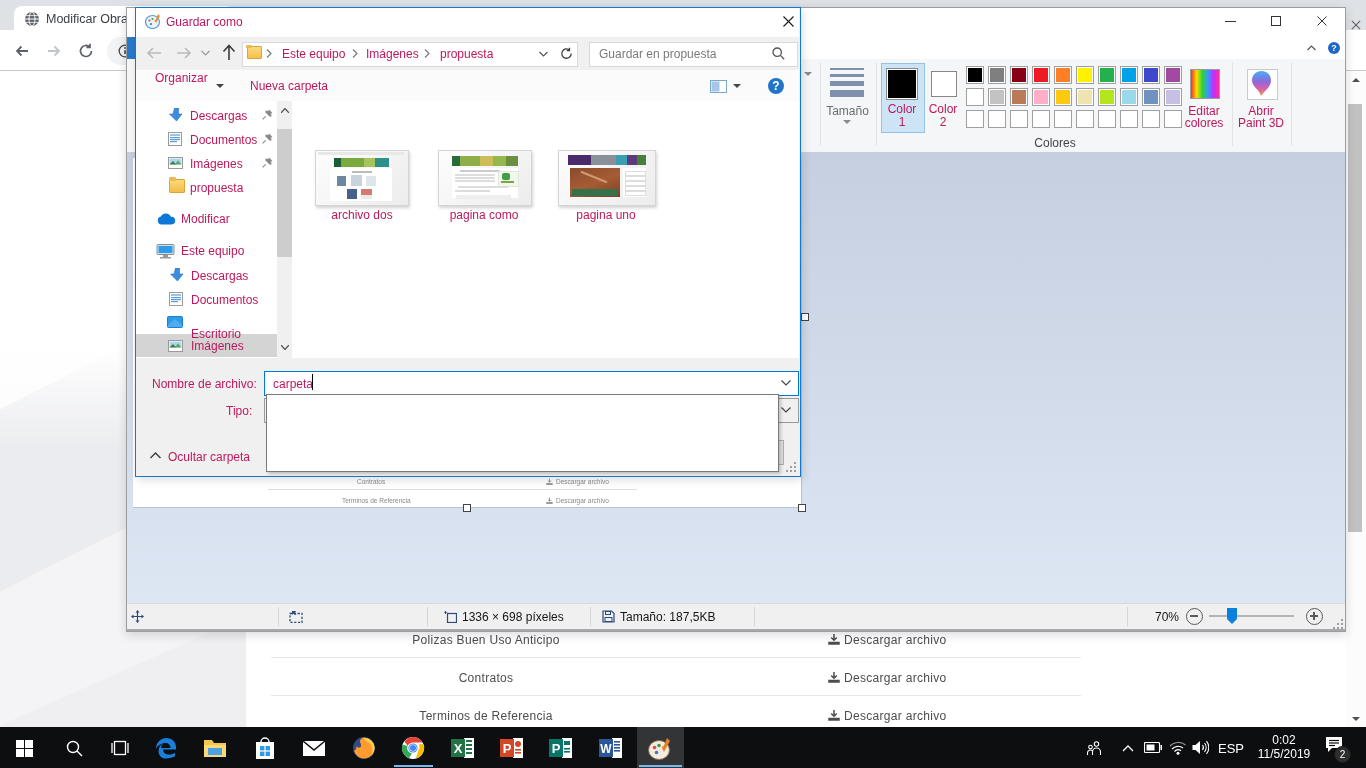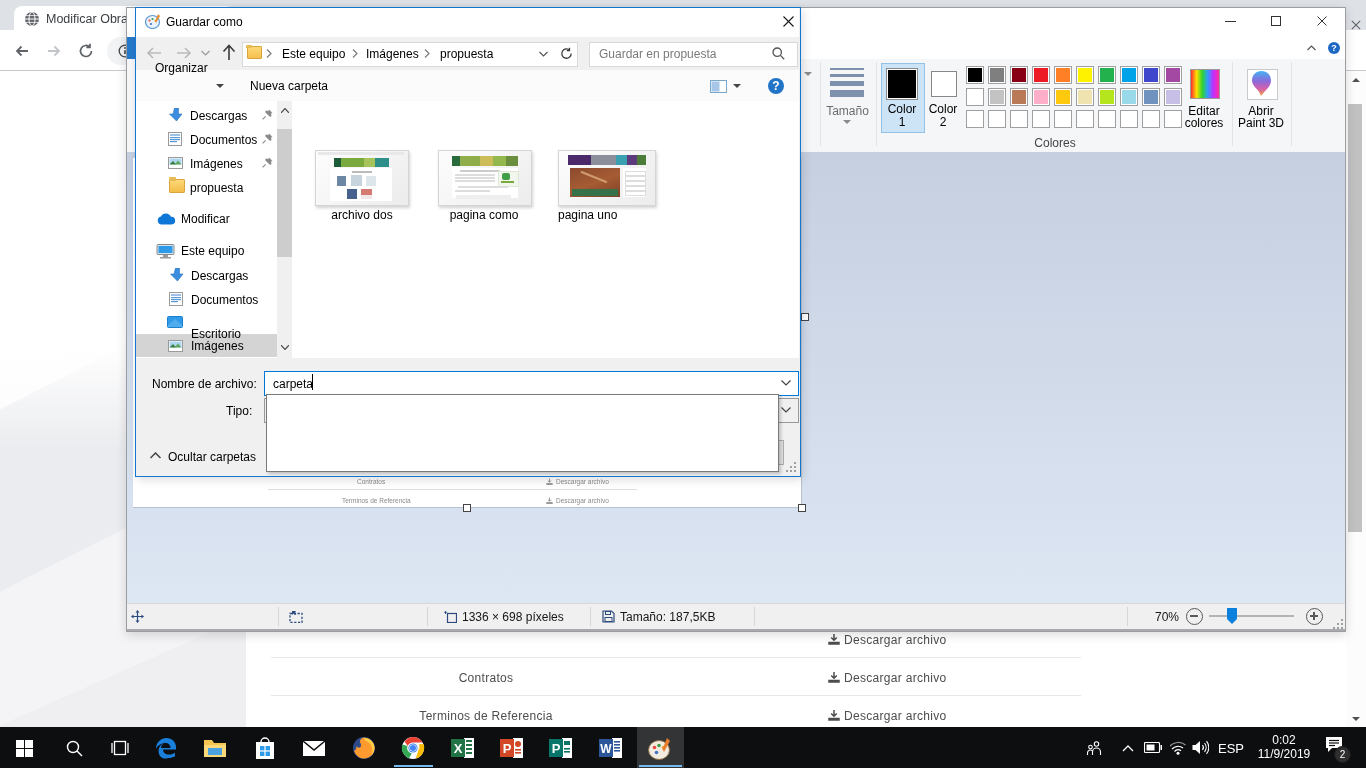--- a/index.html
+++ b/index.html
@@ -1,17 +1,17 @@
 <!DOCTYPE html>
 <html><head><meta charset="utf-8">
 <style>
 html,body{margin:0;padding:0}
 #s{position:relative;width:1366px;height:768px;overflow:hidden;font-family:"Liberation Sans",sans-serif;background:#fff}
 .a{position:absolute}
-.t12{font-size:12px;color:#000000;white-space:nowrap}
+.t12{font-size:12px;color:#be185d;white-space:nowrap}
 svg{display:block}
 </style></head>
 <body>
 <div id="s">
 
 <div class="a" id="wall" style="left:0;top:0;width:1366px;height:727px;background:linear-gradient(120deg,#fdfdfe 0%,#f6f6f8 45%,#ededf0 100%);overflow:hidden">
   <div class="a" style="left:-240px;top:310px;width:950px;height:330px;background:#ebecef;transform:rotate(-27deg)"></div>
   <div class="a" style="left:-260px;top:500px;width:950px;height:290px;background:#f4f4f6;transform:rotate(-27deg)"></div>
   <div class="a" style="left:-200px;top:660px;width:750px;height:260px;background:#efeff1;transform:rotate(-24deg)"></div>
 </div>
@@ -43,20 +43,21 @@
       <circle cx="7" cy="4" r="0.9" fill="#414549"></circle>
     </svg>
 
 <svg class="a" style="left:1351px;top:20px" width="10" height="10" viewBox="0 0 12 12">
       <path d="M1 1 L11 11 M11 1 L1 11" stroke="#5f6368" stroke-width="1.3"></path>
     </svg>
 
 <div class="a" style="left:0;top:71px;width:135px;height:380px;background:linear-gradient(to bottom,#fff 0%,#fff 72%,rgba(255,255,255,0) 100%)"></div>
 
 <div class="a" id="page" style="left:246px;top:71px;width:1100px;height:656px;background:#fff"></div>
+<div class="a t12" style="left:0;top:633px;width:972px;text-align:center;color:#4d4d4d;letter-spacing:.3px">Polizas Buen Uso Anticipo</div>
 <div class="a" style="left:271px;top:657px;width:810px;height:1px;background:#e8e8e8"></div>
 <div class="a t12" style="left:0;top:671px;width:972px;text-align:center;color:#4d4d4d;letter-spacing:.3px">Contratos</div>
 <div class="a" style="left:271px;top:695px;width:810px;height:1px;background:#e8e8e8"></div>
 <div class="a t12" style="left:0;top:709px;width:972px;text-align:center;color:#4d4d4d;letter-spacing:.3px">Terminos de Referencia</div>
 <svg class="a" style="left:828px;top:633px" width="12" height="12" viewBox="0 0 12 12">
       <path d="M6 1v6 M3.2 4.5 L6 7.3 L8.8 4.5 M1 9.5 h10 v1.6 h-10 z" fill="none" stroke="#4d4d4d" stroke-width="1.5"></path>
     </svg>
 <div class="a t12" style="left:844px;top:633px;color:#4d4d4d;letter-spacing:.3px">Descargar archivo</div>
 <svg class="a" style="left:828px;top:671px" width="12" height="12" viewBox="0 0 12 12">
       <path d="M6 1v6 M3.2 4.5 L6 7.3 L8.8 4.5 M1 9.5 h10 v1.6 h-10 z" fill="none" stroke="#4d4d4d" stroke-width="1.5"></path>
@@ -290,21 +291,21 @@
       <path d="M11.2 6.5 a4.7 4.7 0 1 1-1.4-3.3 M9.5 0.8 v2.8 h-2.8" fill="none" stroke="#3b3b3b" stroke-width="1.3"></path>
     </svg>
 <div class="a" style="left:589px;top:42px;width:207px;height:23px;background:#fff;border:1px solid #d9d9d9"></div>
 <div class="a t12" style="left:599px;top:47px;color:#7a7a7a">Guardar en propuesta</div>
 <svg class="a" style="left:772px;top:47px" width="13" height="13" viewBox="0 0 13 13">
       <circle cx="5.2" cy="5.2" r="4.2" fill="none" stroke="#555" stroke-width="1.3"></circle>
       <line x1="8.4" y1="8.4" x2="12.2" y2="12.2" stroke="#555" stroke-width="1.3"></line>
     </svg>
 
 <div class="a" style="left:136px;top:70px;width:663px;height:31px;background:#fbfbfc;border-bottom:1px solid #e0e0e2"></div>
-<div class="a t12" style="left:155px;top:61px">Organizar</div>
+<div class="a t12" style="left:155px;top:71px">Organizar</div>
 <svg class="a" style="left:216px;top:84px" width="8" height="5" viewBox="0 0 8 5">
       <path d="M0 0 L4 4 L8 0 z" fill="#444"></path>
     </svg>
 <div class="a t12" style="left:250px;top:79px">Nueva carpeta</div>
 <svg class="a" style="left:710px;top:80px" width="17" height="13" viewBox="0 0 17 13">
       <rect x="0.5" y="0.5" width="16" height="12" fill="#fff" stroke="#7aa7cc"></rect>
       <rect x="1.5" y="1.5" width="8" height="10" fill="#a8c6e8"></rect>
     </svg>
 <svg class="a" style="left:733px;top:84px" width="8" height="5" viewBox="0 0 8 5">
       <path d="M0 0 L4 4 L8 0 z" fill="#444"></path>
@@ -434,21 +435,21 @@
 <div class="a" style="left:568px;top:155px;width:78px;height:10px;background:linear-gradient(90deg,#4b2a6b 0 30%,#8a8f99 30% 62%,#3aa0b0 62% 76%,#5c3a7d 76% 88%,#4a7d3a 88%)"></div>
 <div class="a" style="left:570px;top:168px;width:50px;height:29px;background:linear-gradient(160deg,#8a4a2e,#a65c33 50%,#7d3f26)"></div>
 <div class="a" style="left:580px;top:176px;width:28px;height:1.5px;background:#cf9a6e;transform:rotate(22deg)"></div>
 <div class="a" style="left:572px;top:189px;width:46px;height:7px;background:#37714a"></div>
 <div class="a" style="left:623px;top:168px;width:23px;height:29px;background:#fff"></div>
 <div class="a" style="left:625px;top:171px;width:19px;height:3px;border:1px solid #ddd"></div>
 <div class="a" style="left:625px;top:176px;width:19px;height:3px;border:1px solid #ddd"></div>
 <div class="a" style="left:625px;top:181px;width:19px;height:3px;border:1px solid #ddd"></div>
 <div class="a" style="left:625px;top:186px;width:19px;height:3px;border:1px solid #ddd"></div>
 <div class="a" style="left:625px;top:191px;width:19px;height:3px;border:1px solid #ddd"></div>
-<div class="a t12" style="left:558px;top:208px;width:96px;text-align:left">pagina uno</div>
+<div class="a t12" style="left:558px;top:208px;width:96px;text-align:center">pagina uno</div>
 
 <div class="a t12" style="left:152px;top:377px">Nombre de archivo:</div>
 <div class="a" style="left:264px;top:371px;width:533px;height:23px;background:#fff;border:1px solid #0078d7"></div>
 <div class="a t12" style="left:273px;top:377px">carpeta</div>
 <div class="a" style="left:312px;top:374px;width:1px;height:16px;background:#000"></div>
 <svg class="a" style="left:781px;top:380px" width="10" height="6" viewBox="0 0 10 6">
       <path d="M0.5 0.5 L5 5 L9.5 0.5" fill="none" stroke="#444" stroke-width="1.2"></path>
     </svg>
 <div class="a t12" style="left:226px;top:404px">Tipo:</div>
 
@@ -457,21 +458,21 @@
       <path d="M0.5 0.5 L5 5 L9.5 0.5" fill="none" stroke="#444" stroke-width="1.2"></path>
     </svg>
 
 <div class="a" style="left:700px;top:440px;width:82px;height:23px;background:#e1e1e1;border:1px solid #adadad"></div>
 
 <div class="a" style="left:266px;top:394px;width:511px;height:76px;background:#fff;border:1px solid #7a7a7a;box-shadow:2px 2px 3px rgba(0,0,0,.2)"></div>
 
 <svg class="a" style="left:150px;top:452px" width="11" height="7" viewBox="0 0 11 7">
       <path d="M0.5 6 L5.5 1 L10.5 6" fill="none" stroke="#444" stroke-width="1.5"></path>
     </svg>
-<div class="a t12" style="left:168px;top:450px">Ocultar carpetas</div>
+<div class="a t12" style="left:168px;top:450px">Ocultar carpeta</div>
 <svg class="a" style="left:786px;top:462px" width="11" height="11" viewBox="0 0 11 11">
       <g fill="#9ea0a3">
         <rect x="8" y="0" width="2" height="2"></rect>
         <rect x="8" y="4" width="2" height="2"></rect>
         <rect x="8" y="8" width="2" height="2"></rect>
         <rect x="4" y="4" width="2" height="2"></rect>
         <rect x="4" y="8" width="2" height="2"></rect>
         <rect x="0" y="8" width="2" height="2"></rect>
       </g>
     </svg>
@@ -620,21 +621,21 @@
 <svg class="a" style="left:1192px;top:740px" width="17" height="15" viewBox="0 0 17 15">
       <path d="M0.5 5 h3 L8 1 v13 L3.5 10 h-3 z" fill="#fff"></path>
       <g fill="none" stroke="#fff" stroke-width="1.1">
         <path d="M10.5 5 a4 4 0 0 1 0 5"></path>
         <path d="M12.5 3 a7 7 0 0 1 0 9"></path>
         <path d="M14.5 1.2 a9.8 9.8 0 0 1 0 12.6"></path>
       </g>
     </svg>
 <div class="a" style="left:1216px;top:741px;width:30px;color:#fff;font-size:13px;text-align:center">ESP</div>
 <div class="a" style="left:1255px;top:733px;width:58px;color:#fff;font-size:12px;text-align:center">0:02</div>
-<div class="a" style="left:1255px;top:747px;width:58px;color:#fff;font-size:12px;text-align:center">11/9/2019</div>
+<div class="a" style="left:1255px;top:747px;width:58px;color:#fff;font-size:12px;text-align:center">11/5/2019</div>
 <svg class="a" style="left:1326px;top:737px" width="16" height="15" viewBox="0 0 16 15">
       <path d="M0 0 h16 v11 h-10 l-4 4 v-4 h-2 z" fill="#fff"></path>
       <g stroke="#0d0e10" stroke-width="1.2">
         <line x1="3" y1="3.5" x2="13" y2="3.5"></line>
         <line x1="3" y1="6" x2="13" y2="6"></line>
         <line x1="3" y1="8.5" x2="9" y2="8.5"></line>
       </g>
     </svg>
 <div class="a" style="left:1334px;top:746px;width:15px;height:15px;border-radius:50%;background:#2e2e2e;border:1px solid #1a1a1a;color:#fff;font-size:10px;text-align:center;line-height:15px">2</div>
 

